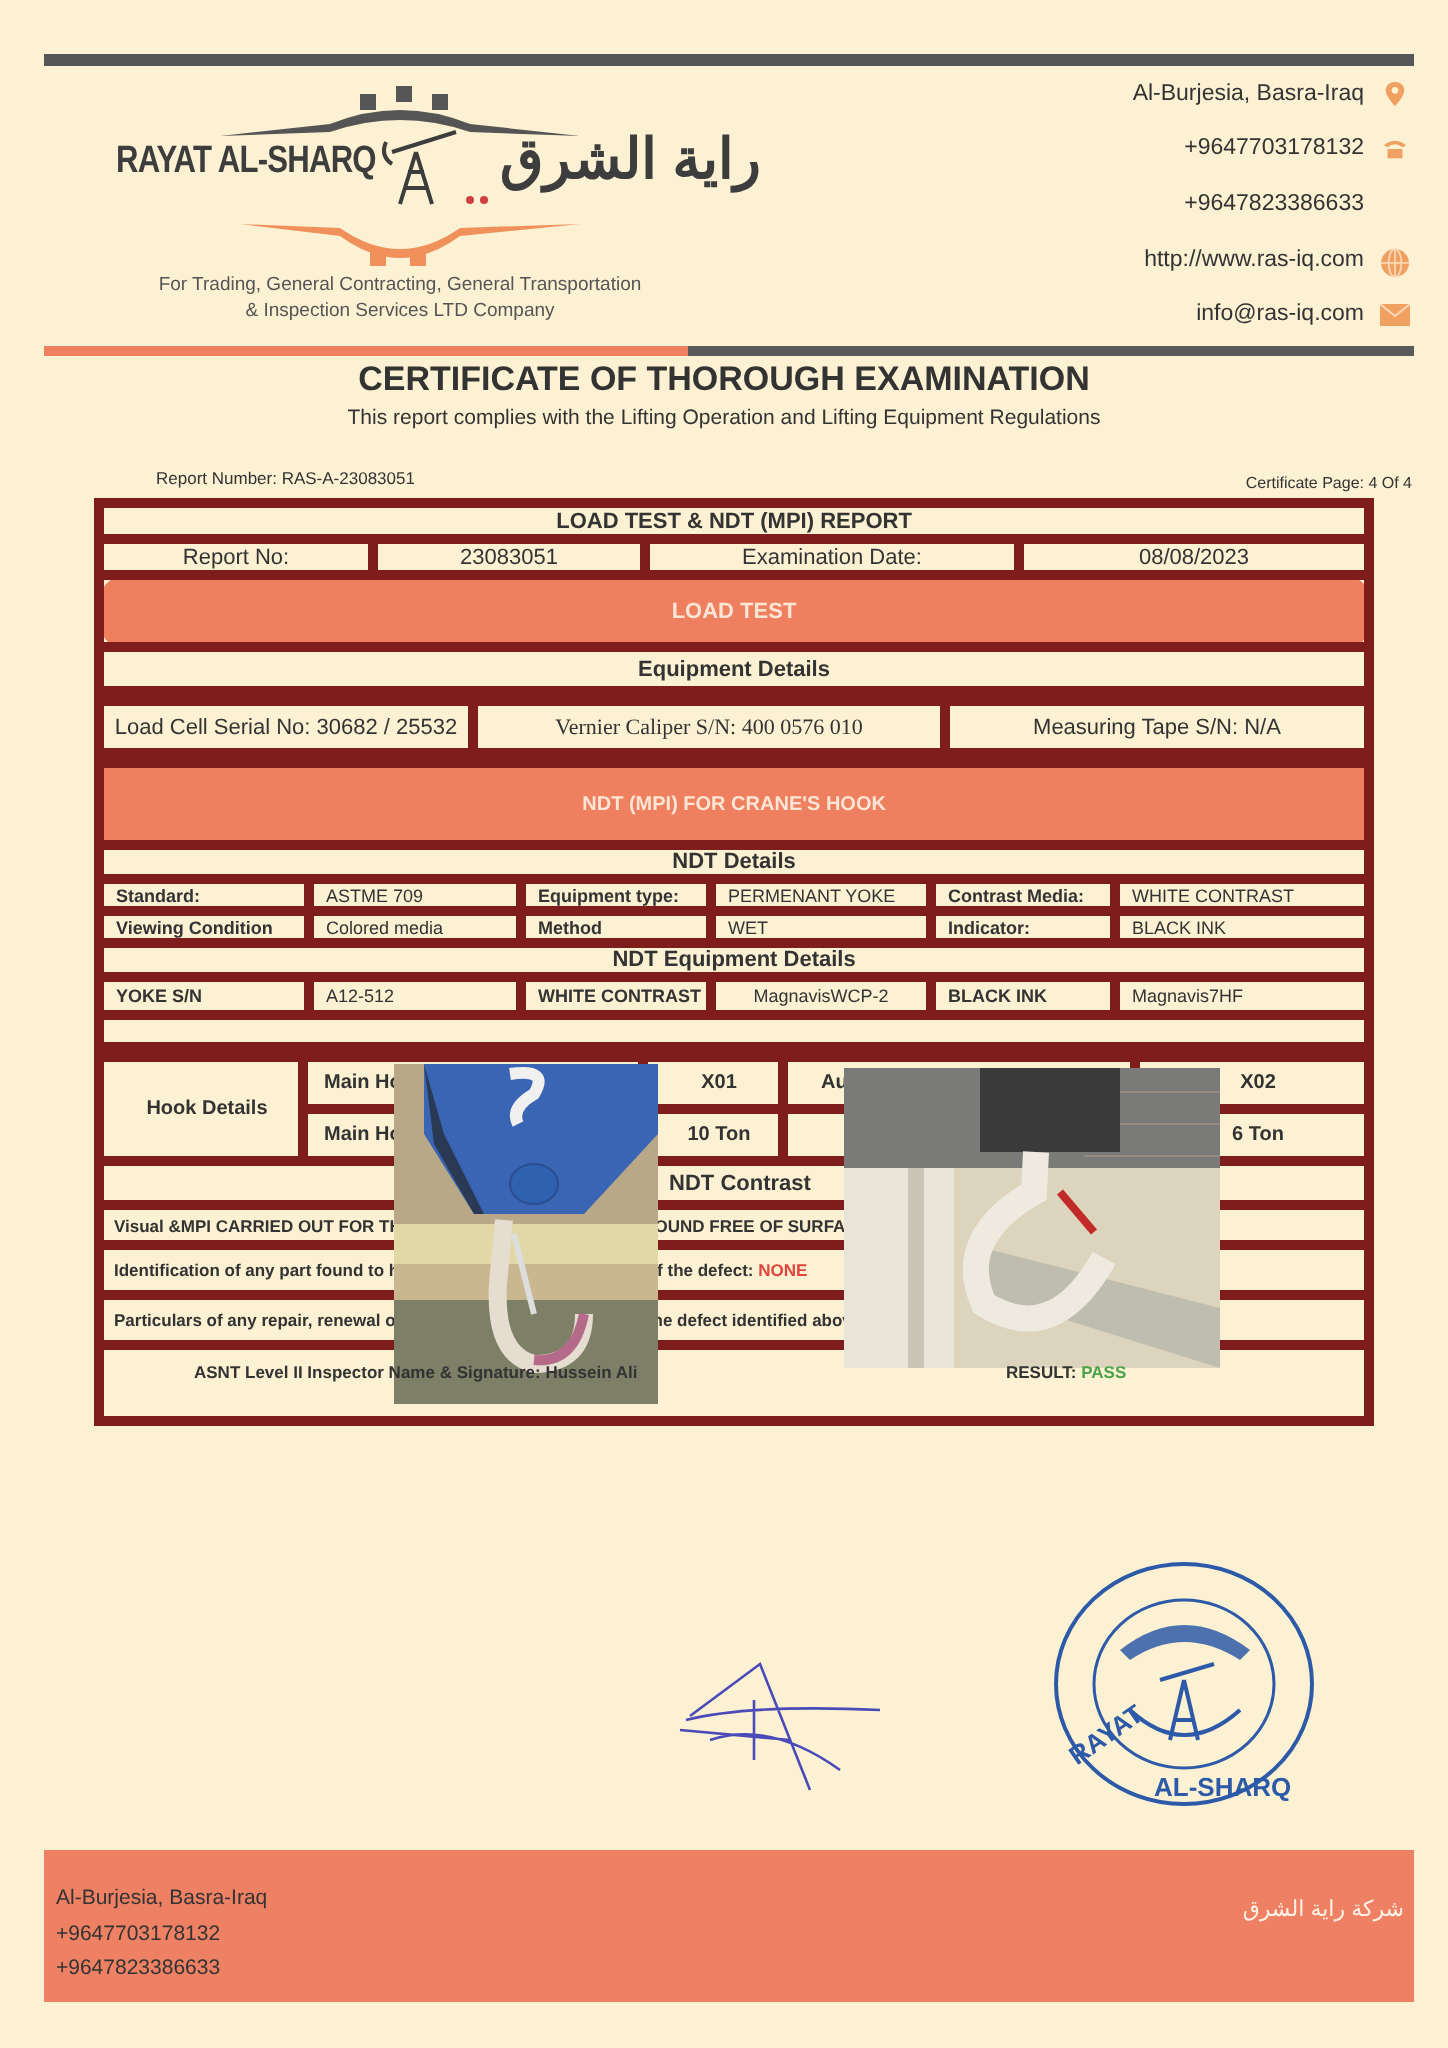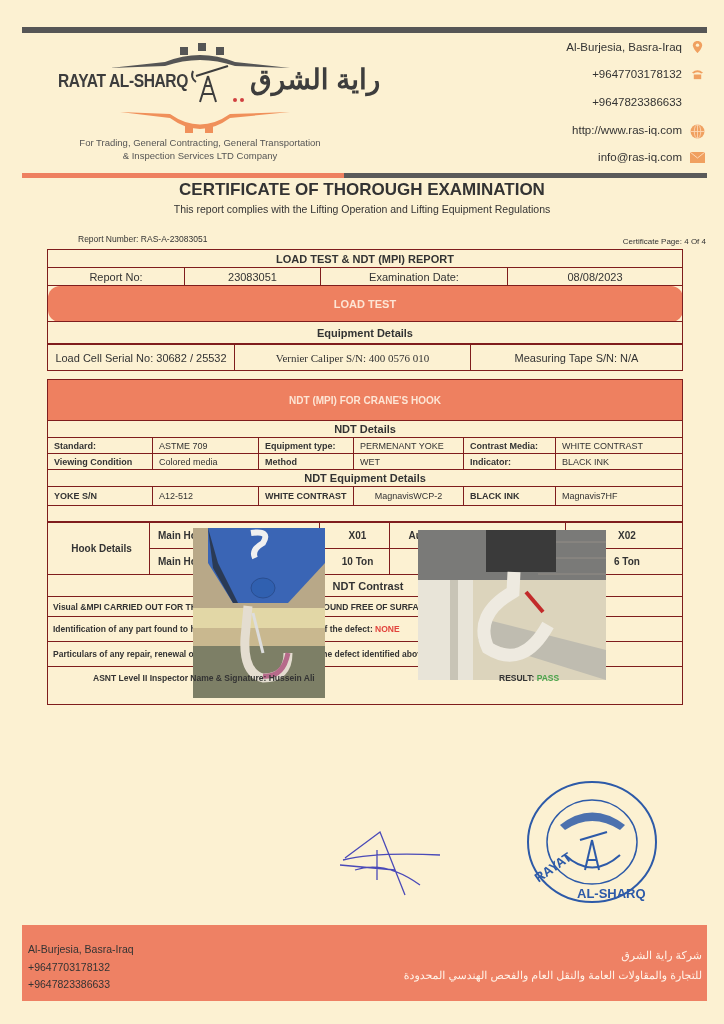--- a/index.html
+++ b/index.html
@@ -31,21 +31,21 @@
   .contact-icon { width: 13px; height: 13px; right: 20px; }
 
   
   .cert-title { left: 0; width: 724px; top: 180px; text-align: center; font-size: 17px; font-weight: bold; color: #333; }
   .cert-subtitle { left: 0; width: 724px; top: 203px; text-align: center; font-size: 10.5px; color: #333; }
   .report-number { left: 50px; top: 234px; font-size: 8.5px; color: #333; padding-left: 28px; }
   .cert-page { right: 18px; top: 237px; font-size: 8px; color: #333; }
 
   
   table { border-collapse: collapse; width: 100%; table-layout: fixed; }
-  td { border: 1px solid #7f1d1d; font-size: 11px; color: #333; margin-top: 45px; }
+  td { border: 5px solid #7f1d1d; font-size: 11px; color: #333; margin-top: 45px; }
   .t1 { left: 47px; top: 249px; width: 635px; }
   .t1 td { height: 18px; text-align: center; font-size: 11px; }
   .orange-band { background: #ee8060 !important; color: #fde5d5 !important; font-weight: bold; }
   .bold { font-weight: bold; }
 
   .t2 { left: 47px; top: 379px; width: 635px; }
   .t2 td { height: 16px; font-size: 9px; padding-left: 6px; }
   .t2 td.c { text-align: center; padding-left: 0; font-size: 11px; font-weight: bold; }
   .photo-cell { height: 206px; position: relative; }
 
@@ -318,14 +318,13 @@
 </svg>
 
 <div class="abs footer"></div>
 <div class="abs footer-left">
   <div>Al-Burjesia, Basra-Iraq</div>
   <div>+9647703178132</div>
   <div>+9647823386633</div>
 </div>
 <div class="abs footer-right">
   <div>شركة راية الشرق</div>
-  <div>للتجارة والمقاولات العامة والنقل العام والفحص الهندسي المحدودة</div>
 </div>
 
 </body></html>

